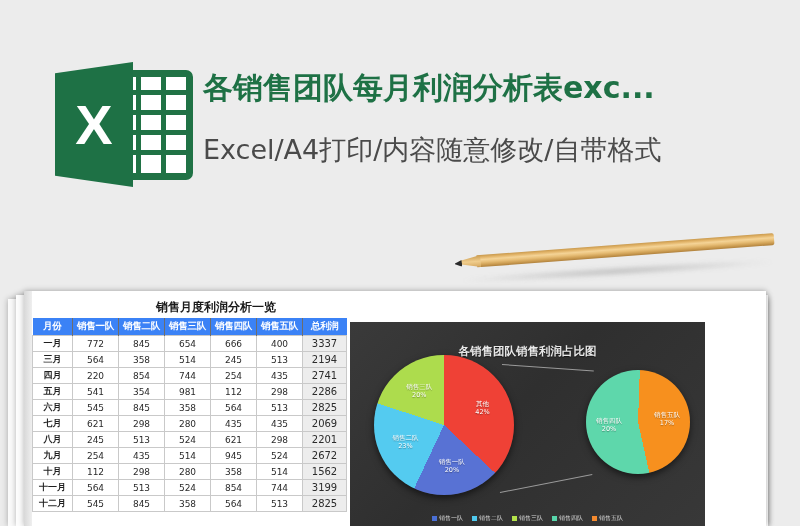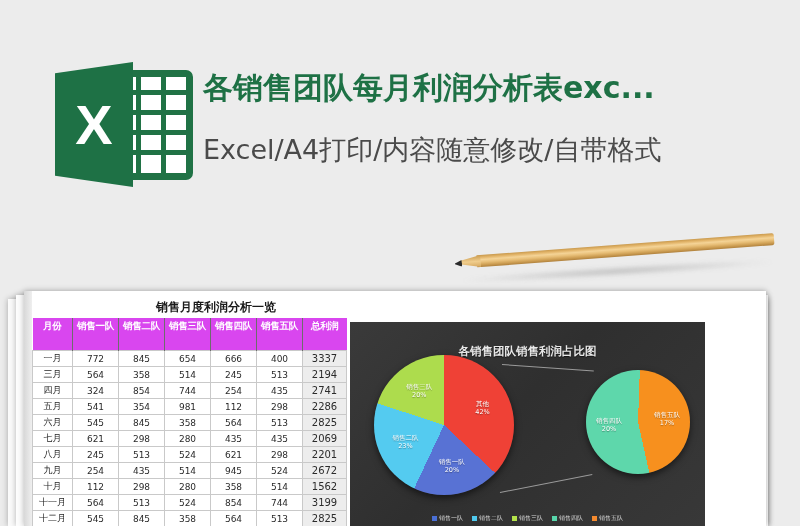--- a/index.html
+++ b/index.html
@@ -87,34 +87,34 @@
     position:absolute;left:96px;top:299px;width:240px;
     text-align:center;font-size:12px;font-weight:bold;color:#1b1b1b;
     font-family:"DejaVu Sans",sans-serif;
   }
   #profit-table{
     position:absolute;left:32px;top:318px;
     border-collapse:collapse;
     font-family:"DejaVu Sans",sans-serif;
   }
   #profit-table th{
-    background:#d946ef;color:#ffffff;font-size:9.5px;font-weight:bold;
-    padding:2px 0 17px 0;text-align:center;
+    background:#3b82f6;color:#ffffff;font-size:9.5px;font-weight:bold;
+    padding:2px 0 2px 0;text-align:center;
     border-right:1px solid #6d6d6d;
     letter-spacing:-0.3px;
   }
   #profit-table th:last-child{border-right:none;}
   #profit-table td{
     font-size:9px;color:#2a2a2a;text-align:center;
     padding:1px 0;
     border:1px solid #c9c9c9;
     background:#ffffff;
     height:13px;
   }
-  #profit-table td.monthcell{font-weight:normal;color:#1f1f1f;font-size:9px;}
+  #profit-table td.monthcell{font-weight:bold;color:#1f1f1f;font-size:9px;}
   #profit-table td.totalcell{
     background:#ededed;color:#2b2b2b;font-size:10px;
   }
   #profit-table col.c0{width:40px;}
   #profit-table col.cn{width:46px;}
   #profit-table col.ct{width:44px;}
   
   #chart-panel{
     position:absolute;left:350px;top:322px;width:355px;height:204px;
     background:#333333;
@@ -232,21 +232,21 @@
         <td class="monthcell">三月</td>
         <td>564</td>
         <td>358</td>
         <td>514</td>
         <td>245</td>
         <td>513</td>
         <td class="totalcell">2194</td>
       </tr>
       <tr>
         <td class="monthcell">四月</td>
-        <td>324</td>
+        <td>220</td>
         <td>854</td>
         <td>744</td>
         <td>254</td>
         <td>435</td>
         <td class="totalcell">2741</td>
       </tr>
       <tr>
         <td class="monthcell">五月</td>
         <td>541</td>
         <td>354</td>

